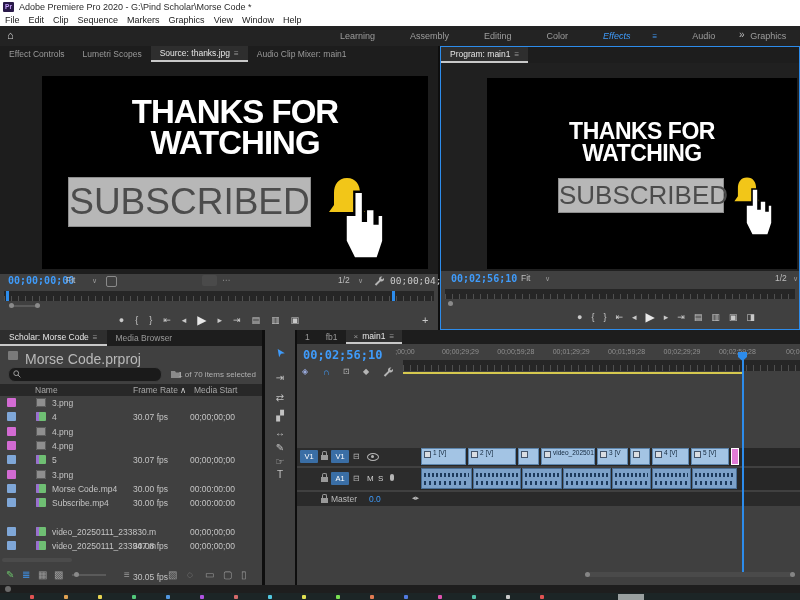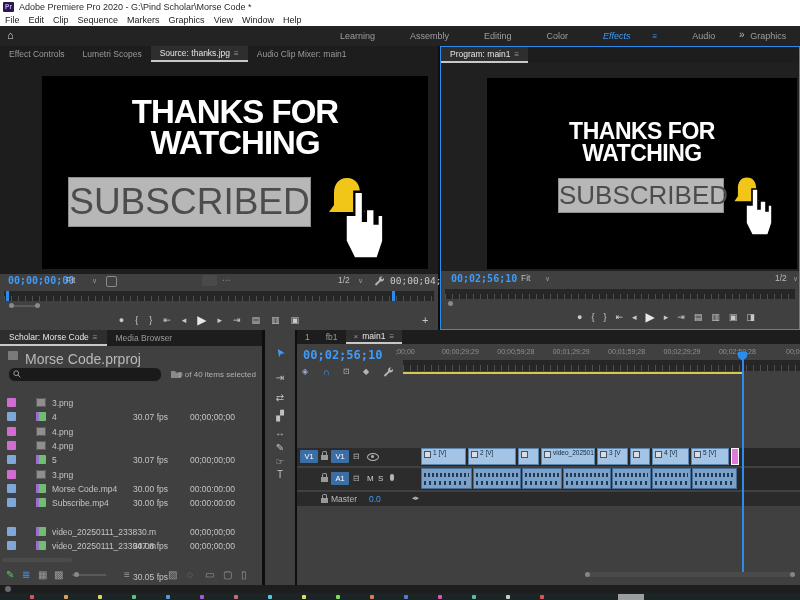--- a/index.html
+++ b/index.html
@@ -247,21 +247,27 @@
     <span class="abs" style="left:25px;top:21px;font-size:14px;color:#b9b9b9;">Morse Code.prproj</span>
     <div class="abs" style="left:8px;top:37px;width:152px;height:13px;background:#1a1a1a;border:1px solid #3e3e3e;border-radius:7px;">
       <svg class="svgico" style="left:4px;top:2px;" width="8" height="8" viewBox="0 0 8 8">
         <circle cx="3.2" cy="3.2" r="2.4" fill="none" stroke="#9a9a9a" stroke-width="1"></circle>
         <line x1="5" y1="5" x2="7.4" y2="7.4" stroke="#9a9a9a" stroke-width="1"></line>
       </svg>
     </div>
     <svg class="svgico" style="left:170px;top:39px;" width="12" height="10" viewBox="0 0 12 10">
       <path d="M1 2h4l1 1.5h5V9H1z" fill="#8a8a8a"></path>
     </svg>
-    <span class="abs" style="right:6px;top:40px;font-size:8px;color:#b0b0b0;">9 of 40 items selected</span>
+    <span class="abs" style="right:6px;top:40px;font-size:8px;color:#b0b0b0;">1 of 70 items selected</span>
+    <div class="abs" style="left:0;top:54px;width:262px;height:12px;background:#282828;">
+      <span class="phead" style="left:35px;top:1px;">Name</span>
+      <span class="phead" style="left:133px;top:1px;">Frame Rate</span>
+      <span class="phead" style="left:180px;top:1px;color:#d0d0d0;">∧</span>
+      <span class="phead" style="left:194px;top:1px;">Media Start</span>
+    </div>
     <div class="abs" id="project-rows" style="left:0;top:66px;width:262px;height:158px;">
         <div class="prow" style="top: 0px;">
           <span class="swatch" style="background: rgb(211, 107, 211);"></span>
           <span class="ficon image"></span>
           <span class="pcell" style="left: 52px;">3.png</span>
           <span class="pcell" style="left: 133px;"></span>
           <span class="pcell" style="left: 190px;"></span>
         </div>
         <div class="prow" style="top: 14.3px;">
           <span class="swatch" style="background: rgb(127, 167, 216);"></span>

